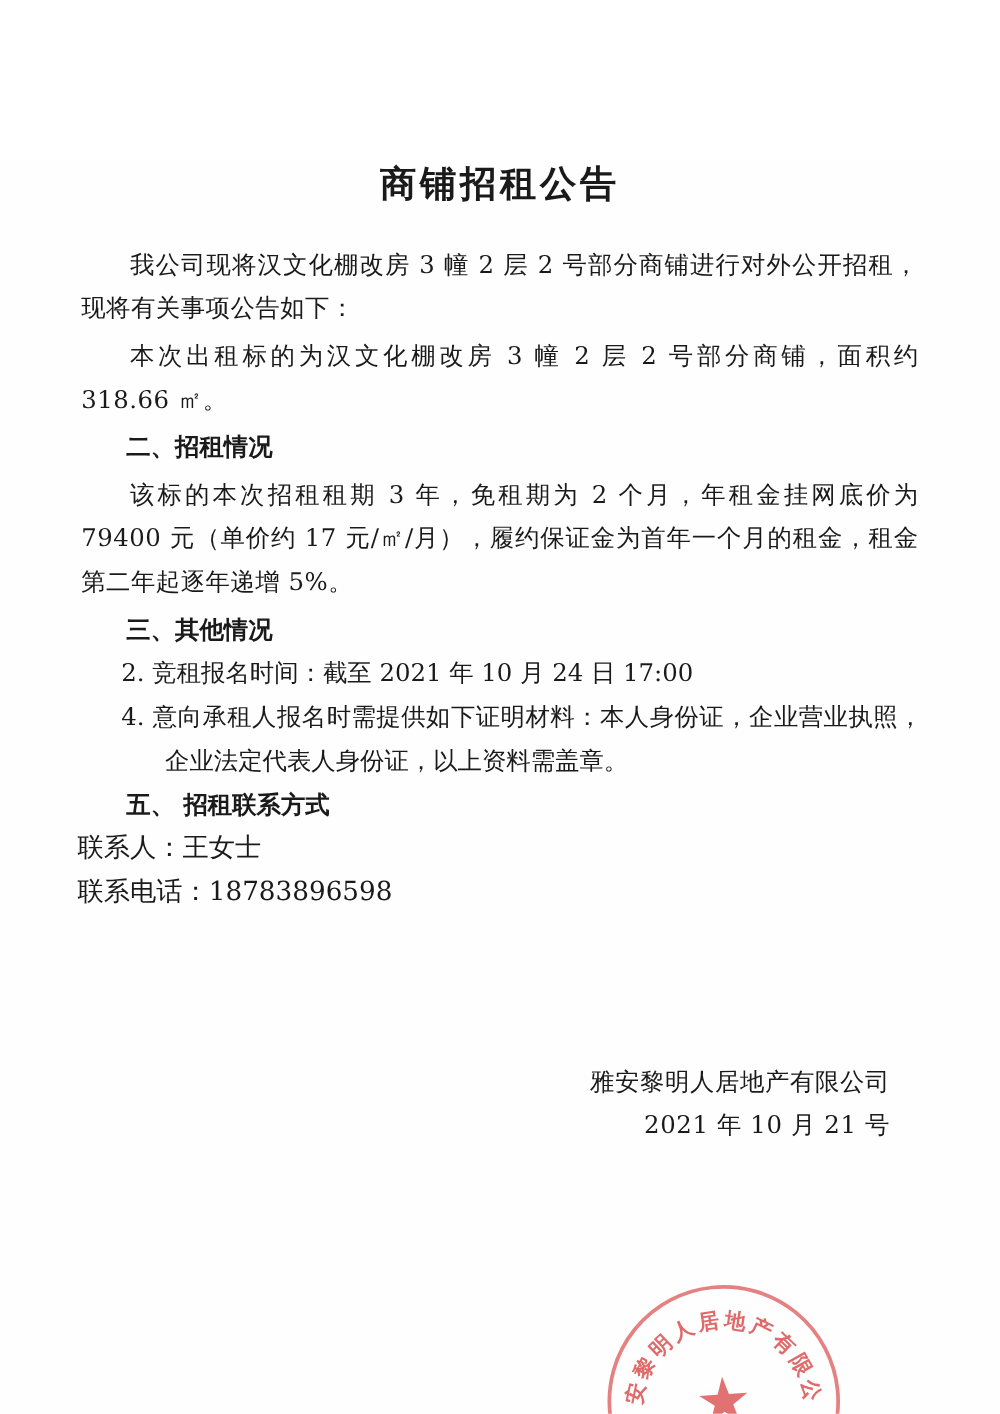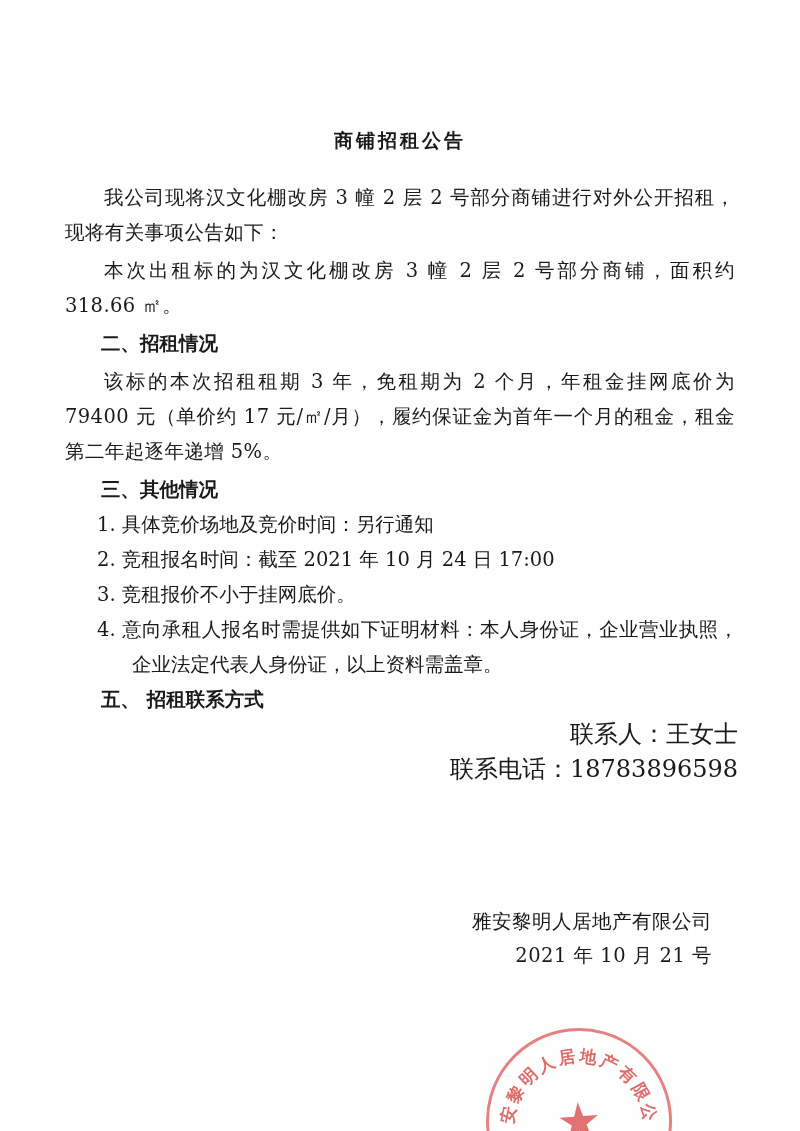--- a/index.html
+++ b/index.html
@@ -18,21 +18,21 @@
   .page {
     position: relative;
     width: 800px;
     height: 1131px;
     box-sizing: border-box;
     padding: 0 62px;
     background: #fefefe;
   }
   .doc-title {
     text-align: center;
-    font-size: 19px;
+    font-size: 29px;
     font-weight: bold;
     letter-spacing: 3px;
     margin-top: 128px;
     margin-bottom: 26px;
     font-family: "DejaVu Serif", "Liberation Serif", serif;
   }
   .para {
     font-size: 19.5px;
     line-height: 35px;
     text-align: justify;
@@ -54,25 +54,24 @@
     font-size: 19.5px;
     line-height: 35px;
     text-align: justify;
     text-justify: inter-ideograph;
     margin: 0;
     padding-left: 35px;
     text-indent: -35px;
     margin-left: 35px;
   }
   .contact-line {
-    font-size: 24px;
+    font-size: 21px;
     line-height: 35px;
     margin: 0;
     padding-left: 0;
-    text-align: right;
   }
   .signature {
     margin-top: 118px;
     text-align: right;
     padding-right: 26px;
   }
   .signature div {
     font-size: 19.5px;
     line-height: 34px;
     letter-spacing: 0.5px;
@@ -125,23 +124,21 @@
   <h1 class="doc-title">商铺招租公告</h1>
 
   <p class="para indent">我公司现将汉文化棚改房 3 幢 2 层 2 号部分商铺进行对外公开招租，现将有关事项公告如下：</p>
 
   <p class="para indent">本次出租标的为汉文化棚改房 3 幢 2 层 2 号部分商铺，面积约 318.66 ㎡。</p>
 
   <p class="section-head">二、招租情况</p>
   <p class="para indent">该标的本次招租租期 3 年，免租期为 2 个月，年租金挂网底价为 79400 元（单价约 17 元/㎡/月），履约保证金为首年一个月的租金，租金第二年起逐年递增 5%。</p>
 
   <p class="section-head">三、其他情况</p>
-  <p class="list-item">1. 具体竞价场地及竞价时间：另行通知</p>
   <p class="list-item">2. 竞租报名时间：截至 2021 年 10 月 24 日 17:00</p>
-  <p class="list-item">3. 竞租报价不小于挂网底价。</p>
   <p class="list-item">4. 意向承租人报名时需提供如下证明材料：本人身份证，企业营业执照，企业法定代表人身份证，以上资料需盖章。</p>
 
   <p class="section-head">五、 招租联系方式</p>
   <p class="contact-line">联系人：王女士</p>
   <p class="contact-line">联系电话：18783896598</p>
 
   <div class="signature">
     <div>雅安黎明人居地产有限公司</div>
     <div>2021 年 10 月 21 号</div>
   </div>

